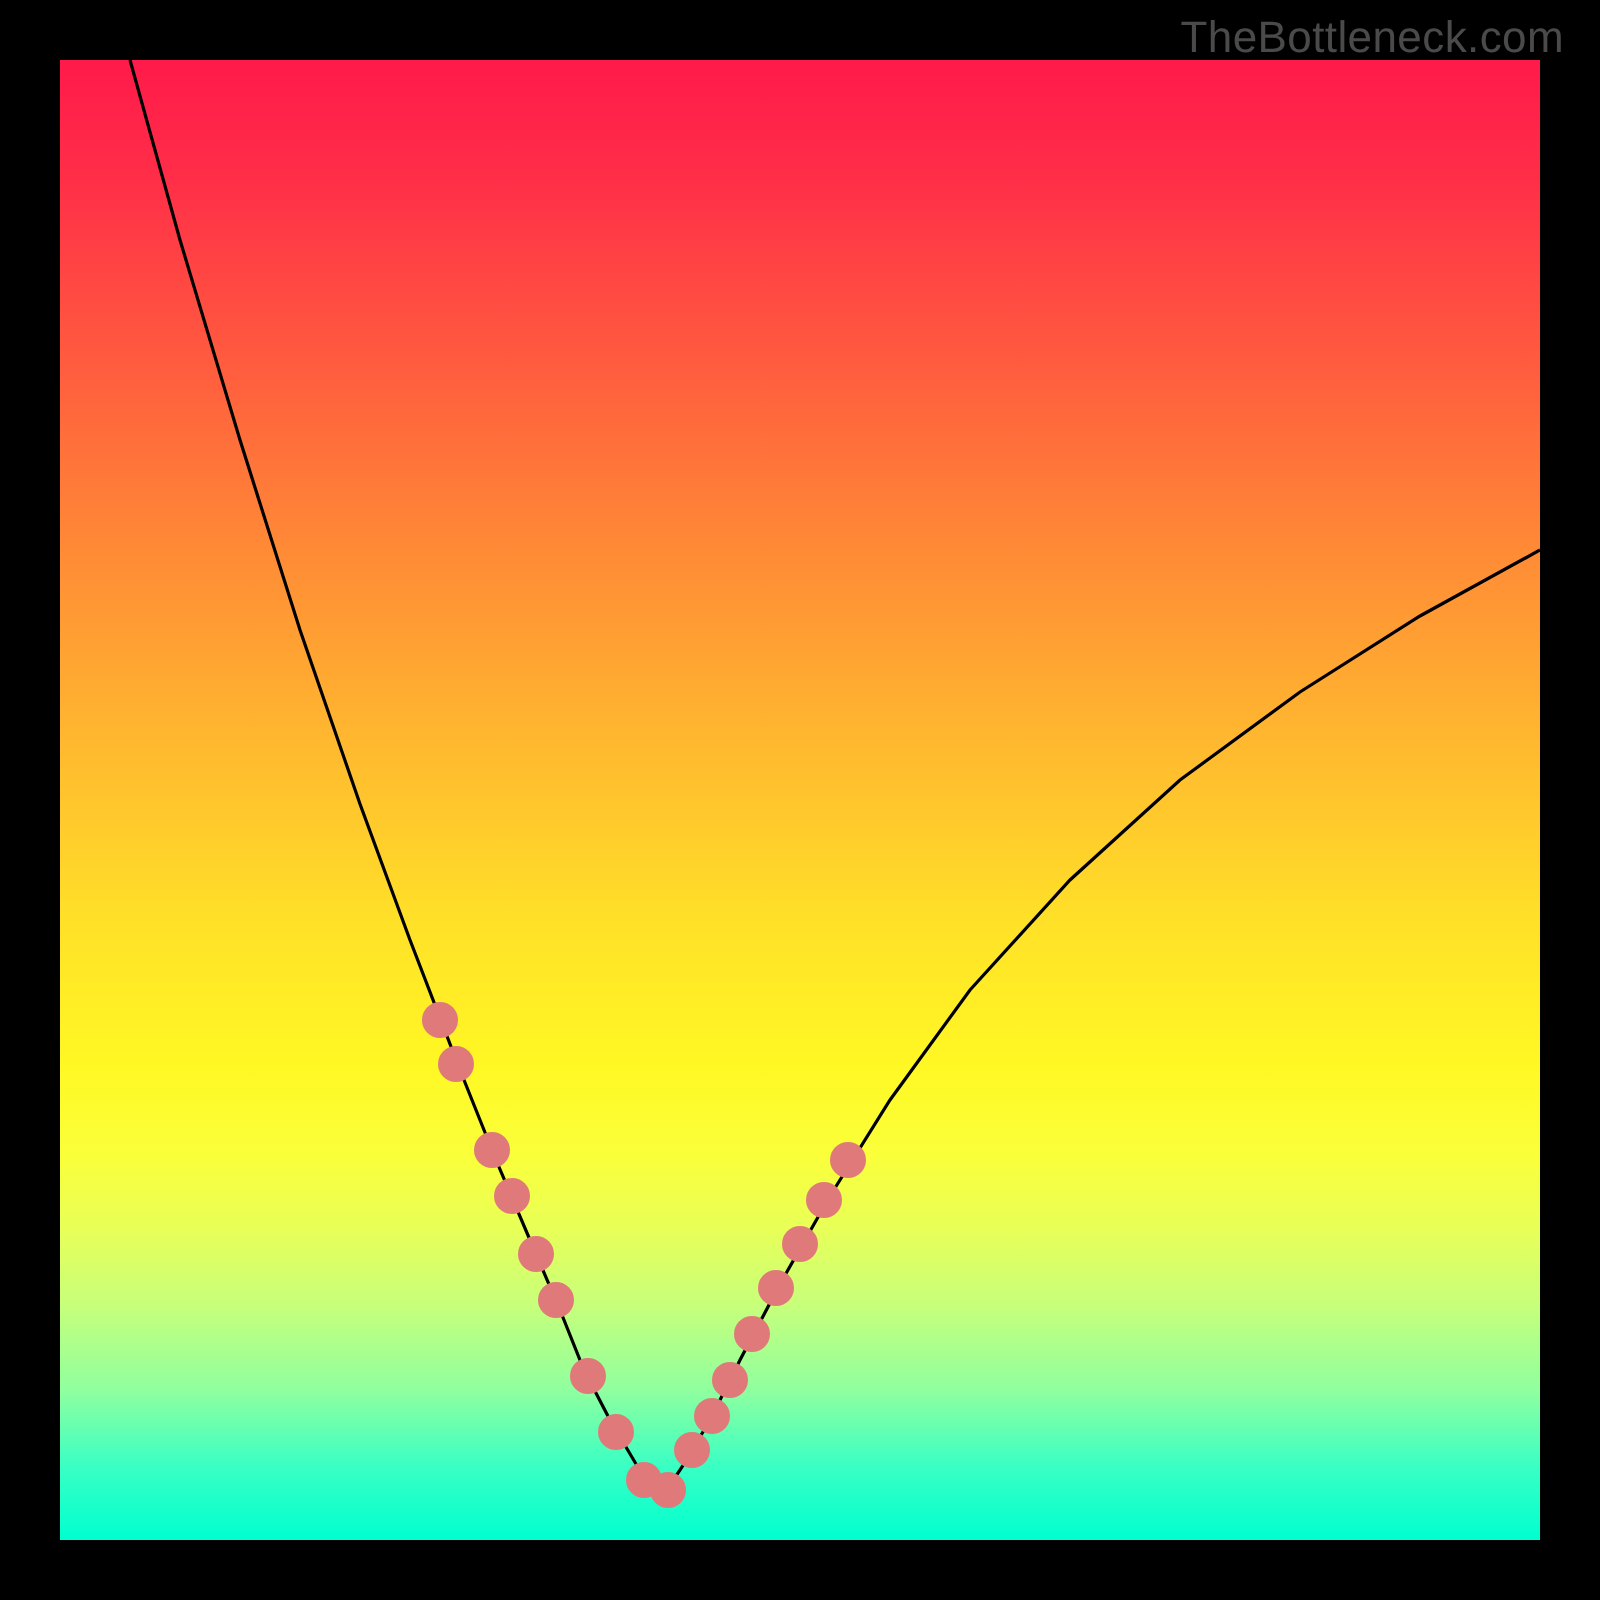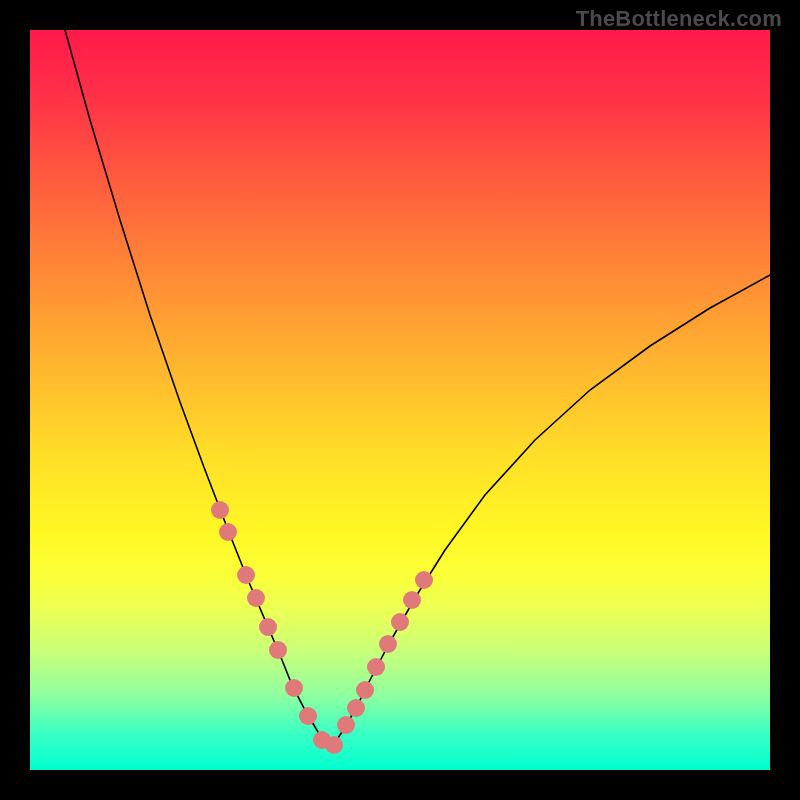--- a/index.html
+++ b/index.html
@@ -31,21 +31,21 @@
       #3affc4 95%,
       #00ffd0 100%);
   }
   .watermark {
     position: absolute;
     top: 6px;
     right: 18px;
     font-family: Arial, Helvetica, sans-serif;
     font-size: 22px;
     color: #4a4a4a;
-    font-weight: 700;
+    font-weight: 400;
     letter-spacing: 0.2px;
   }
   svg.overlay {
     position: absolute;
     left: 0;
     top: 0;
     width: 740px;
     height: 740px;
   }
 </style>

